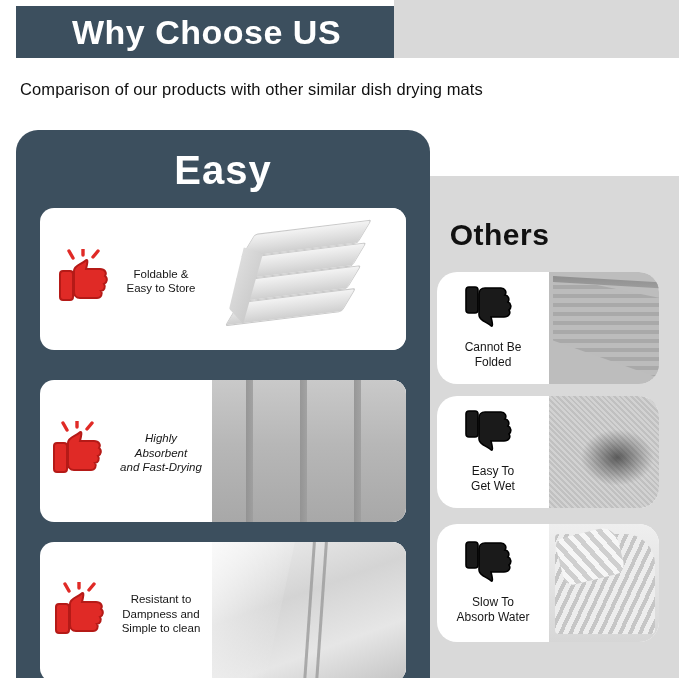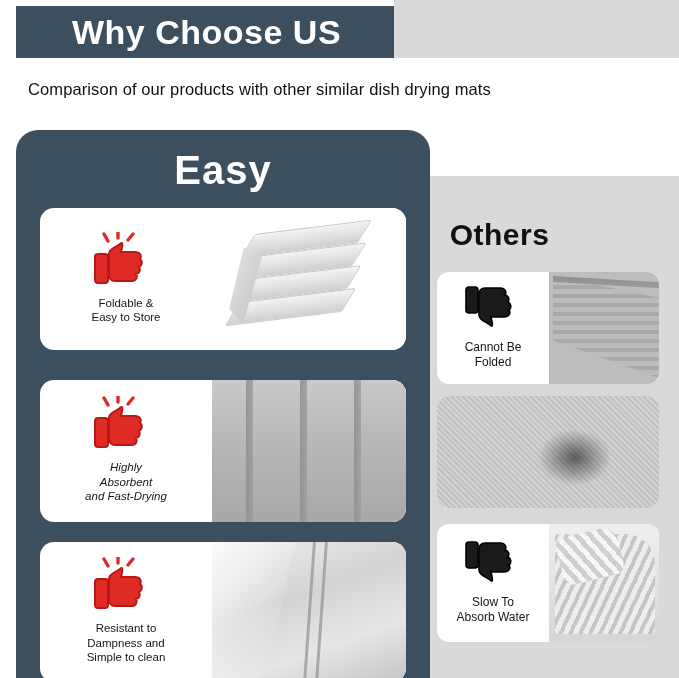--- a/index.html
+++ b/index.html
@@ -41,21 +41,21 @@
     font-size: 34px;
     font-weight: bold;
     letter-spacing: 0.5px;
     padding-left: 16px;
     line-height: 1;
     white-space: nowrap;
     margin-left: 40px;
   }
   .subtitle {
     position: absolute;
-    left: 28px; top: 80px;
+    left: 20px; top: 80px;
     font-size: 16.5px;
     color: #101010;
     letter-spacing: 0.1px;
     white-space: nowrap;
   }
 
   
   .others-panel {
     position: absolute;
     left: 330px; top: 176px;
@@ -102,21 +102,21 @@
     overflow: hidden;
     display: flex;
   }
   .ours-card.c1 { top: 208px; }
   .ours-card.c2 { top: 380px; font-style: italic; }
   .ours-card.c3 { top: 542px; height: 140px; }
 
   .ours-left {
     width: 172px;
     display: flex;
-    flex-direction: column;
+    flex-direction: row;
     align-items: center;
     justify-content: center;
     padding: 6px 4px 8px;
   }
   .ours-right {
     flex: 1;
     position: relative;
     overflow: hidden;
     background: #ffffff;
   }
@@ -127,21 +127,21 @@
     text-align: center;
     color: #161616;
   }
 
   
   .others-card {
     position: absolute;
     left: 437px;
     width: 222px; height: 112px;
     background: #ffffff;
-    border-radius: 12px;
+    border-radius: 20px;
     overflow: hidden;
     display: flex;
   }
   .others-card.o1 { top: 272px; }
   .others-card.o2 { top: 396px; }
   .others-card.o3 { top: 524px; height: 118px; }
 
   .others-left {
     width: 112px;
     display: flex;
@@ -368,20 +368,29 @@
     </div>
     <div class="others-right">
       <div class="mat-thin">
           <div class="wedge"></div>
           <div class="top"></div>
         </div>
     </div>
   </div>
 
   <div class="others-card o2">
+    <div class="others-left">
+      <div class="thumb-wrap small">
+        <svg viewBox="0 0 60 50">
+          <path d="M16 30 C16 36 24 37 27 40 C31 44 29 36 28 32 L41 32 C46 32 48 28 46 25 C49 23 48 18 45 17 C47 14 45 10 42 10 C44 7 42 3 38 3 L22 3 C18 3 16 6 16 9 Z" fill="#1a1a1a" stroke="#000000" stroke-width="1.6"></path>
+          <rect x="3" y="2" width="12" height="26" rx="3" fill="#1a1a1a" stroke="#000000" stroke-width="1.6"></rect>
+        </svg>
+      </div>
+      <div class="others-label">Easy To<br>Get Wet</div>
+    </div>
     <div class="others-right">
       <div class="mat-wet"></div>
     </div>
   </div>
 
   <div class="others-card o3">
     <div class="others-left">
       <div class="thumb-wrap small">
         <svg viewBox="0 0 60 50">
           <path d="M16 30 C16 36 24 37 27 40 C31 44 29 36 28 32 L41 32 C46 32 48 28 46 25 C49 23 48 18 45 17 C47 14 45 10 42 10 C44 7 42 3 38 3 L22 3 C18 3 16 6 16 9 Z" fill="#1a1a1a" stroke="#000000" stroke-width="1.6"></path>

